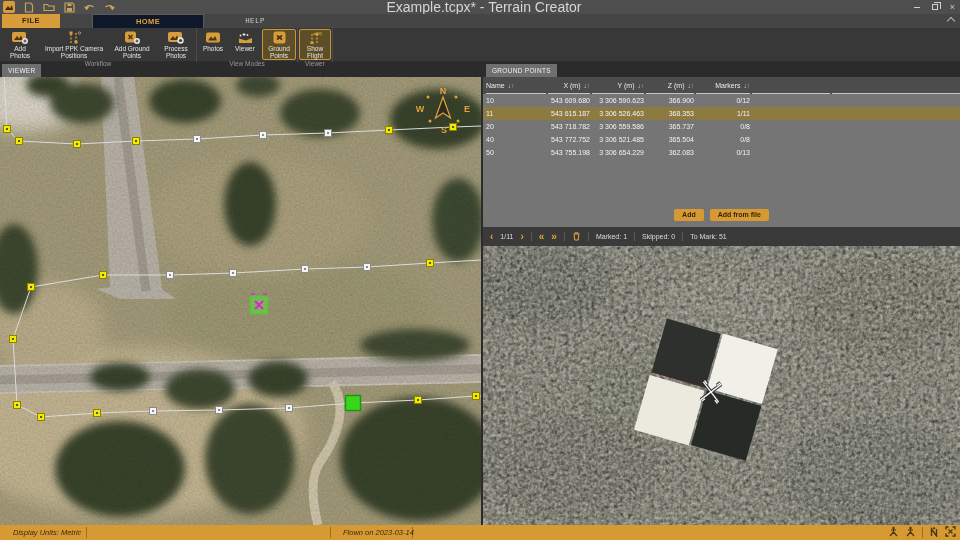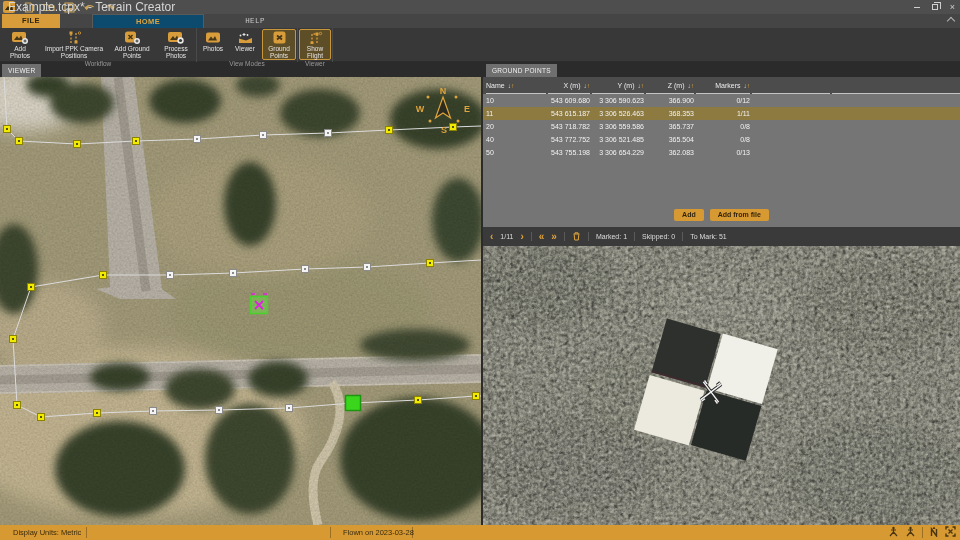--- a/index.html
+++ b/index.html
@@ -4,33 +4,33 @@
 <style>
   * { margin:0; padding:0; box-sizing:border-box; }
   html,body { width:960px; height:540px; overflow:hidden; background:#2b2b2b;
     font-family:"Liberation Sans","DejaVu Sans",sans-serif; }
   #app { position:absolute; inset:0; width:960px; height:540px; background:#2b2b2b; }
 
   
   .titlebar { position:absolute; left:0; top:0; width:960px; height:14px; background:#4e4e4e; }
   .qat { position:absolute; left:3px; top:1px; display:flex; gap:8px; align-items:center; }
   .qat .qicon { width:12px; height:12px; display:flex; align-items:center; justify-content:center; cursor:default; }
-  .win-title { position:absolute; left:8px; right:0; top:0; height:14px; text-align:left;
-    font-size:12px; line-height:14px; color:#d6d6d6; pointer-events:none; }
+  .win-title { position:absolute; left:8px; right:0; top:0; height:14px; text-align:center;
+    font-size:14px; line-height:14px; color:#d6d6d6; pointer-events:none; }
   .winctl { position:absolute; right:2px; top:0; display:flex; gap:7px; align-items:center; height:14px; }
   .winctl .wbtn { width:11px; height:11px; display:flex; align-items:center; justify-content:center; color:#cfcfcf; font-size:9px; }
   .min-bar { width:6px; height:1px; background:#cfcfcf; }
   .restore-shape { width:6px; height:6px; border:1px solid #cfcfcf; position:relative; }
   .restore-shape::after { content:""; position:absolute; left:1px; top:-3px; width:6px; height:6px; border:1px solid #cfcfcf; border-left:none; border-bottom:none; }
 
   
   .tabrow { position:absolute; left:0; top:14px; width:960px; height:14px; background:#454545; }
   .rtab { position:absolute; top:0; height:14px; font-size:7.5px; line-height:14px; text-align:center; letter-spacing:.4px; }
   .rtab.file { left:2px; width:58px; background:#d89d3a; color:#2e2410; font-weight:bold; }
-  .rtab.home { left:92px; width:112px; background:#0c4a6e; color:#e0a43c; font-weight:bold; border:1px solid #5a5a5a; border-bottom:none; }
+  .rtab.home { left:92px; width:112px; background:#0f172a; color:#e0a43c; font-weight:bold; border:1px solid #5a5a5a; border-bottom:none; }
   .rtab.help { left:222px; width:66px; color:#c9c9c9;font-family:Liberation Mono, monospace; }
   .ribbon-caret { position:absolute; right:6px; top:4px; width:6px; height:6px; border-left:1px solid #b5b5b5; border-top:1px solid #b5b5b5; transform:rotate(45deg); }
 
   
   .ribbon { position:absolute; left:0; top:28px; width:960px; height:34px; background:#383838; border-bottom:1px solid #2d2d2d; display:flex; }
   .rgroup { position:relative; height:34px; border-right:1px solid #4a4a4a; display:flex; flex-direction:column; }
   .rgroup .rbtns { display:flex; flex:1; align-items:flex-start; padding-top:1px; }
   .rgroup .glabel { font-size:6.5px; color:#9a9a9a; text-align:center; height:8px; line-height:8px; margin-bottom:1px; }
   .rbtn { display:flex; flex-direction:column; align-items:center; padding:1px 2px 0 2px; margin:0 1px; border:1px solid transparent; border-radius:2px; }
   .rbtn.active { background:#5e4e28; border-color:#c9973b; }
@@ -54,21 +54,21 @@
   .gp-actions { position:absolute; left:483px; top:209px; width:477px; height:13px; display:flex; justify-content:center; gap:6px; }
   .obtn { background:#d79a33; color:#33250c; font-size:7px; font-weight:bold; line-height:12px; height:12px; padding:0 8px; border-radius:2px; }
 
   
   .marker-nav { position:absolute; left:483px; top:227px; width:477px; height:19px; background:#3a3a3a; display:flex; align-items:center; gap:7px; padding-left:7px; font-size:7px; color:#dcdcdc; }
   .marker-nav .arrow { color:#e0a43c; font-size:10px; font-weight:bold; line-height:10px; }
   .marker-nav .sep { width:1px; height:9px; background:#5a5a5a; }
   .photo-view { position:absolute; left:483px; top:246px; width:477px; height:279px; background:#8b8b7e; }
 
   
-  .statusbar { position:absolute; left:0; top:525px; width:960px; height:15px; background:#d79a33; color:#3a2a0e; font-size:7.5px; }
+  .statusbar { position:absolute; left:0; top:525px; width:960px; height:15px; background:#d79a33; color:#3a2a0e; font-size:7.5px;font-style:italic; }
   .statusbar .seg { position:absolute; top:0; height:15px; line-height:15px; white-space:nowrap; }
   .statusbar .sdiv { position:absolute; top:2px; width:1px; height:11px; background:rgba(0,0,0,.28); }
   .sicons { position:absolute; right:4px; top:1px; display:flex; align-items:center; gap:6px; height:13px; }
 </style>
 </head>
 <body>
 
 <div id="app">
 
   <div class="titlebar">
@@ -491,21 +491,21 @@
         <path d="M-9,-9 L9,9 M-9,9 L9,-9 M-8,-10.5 L-5,-7.5 M8,-10.5 L5,-7.5 M-8,10.5 L-5,7.5 M8,10.5 L5,7.5" stroke="#2a2a2a" stroke-width="3.4" fill="none"></path>
         <path d="M-9,-9 L9,9 M-9,9 L9,-9 M-8,-10.5 L-5,-7.5 M8,-10.5 L5,-7.5 M-8,10.5 L-5,7.5 M8,10.5 L5,7.5" stroke="#f2f2f2" stroke-width="1.4" fill="none"></path>
       </g>
     </svg>
   </div>
 
   <div class="statusbar">
     <span class="seg" style="left:13px">Display Units: Metric</span>
     <span class="sdiv" style="left:86px"></span>
     <span class="sdiv" style="left:330px"></span>
-    <span class="seg" style="left:343px">Flown on 2023-03-28</span>
+    <span class="seg" style="left:343px">Flown on 2023-03-14</span>
     <span class="sdiv" style="left:412px"></span>
     <div class="sicons">
       <span>
         <svg width="11" height="11">
             <path d="M5.5,2 v4 M5.5,6 l-3.5,4 M5.5,6 l3.5,4 M3,4 h5" stroke="#4a3510" stroke-width="1.2" fill="none"></path>
             <circle cx="5.5" cy="2" r="1.2" fill="#4a3510"></circle>
           </svg>
       </span>
       <span>
         <svg width="11" height="11">

